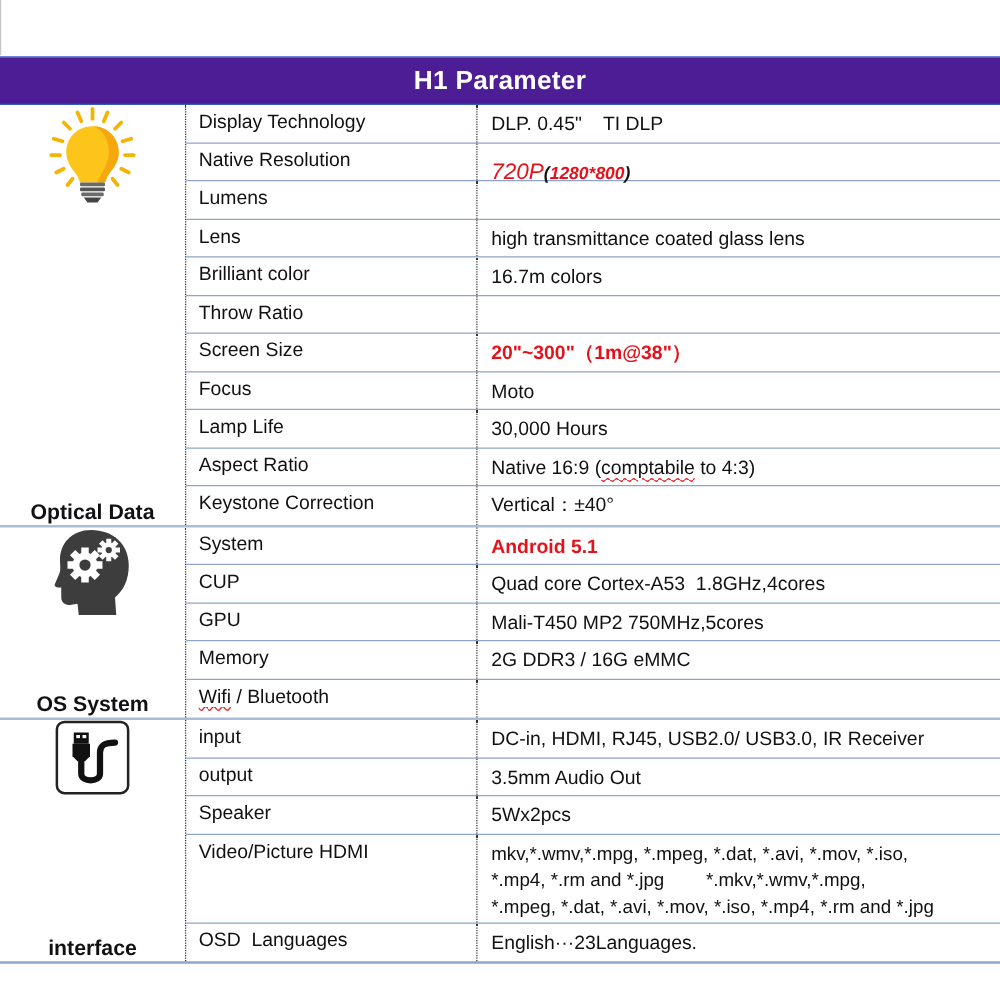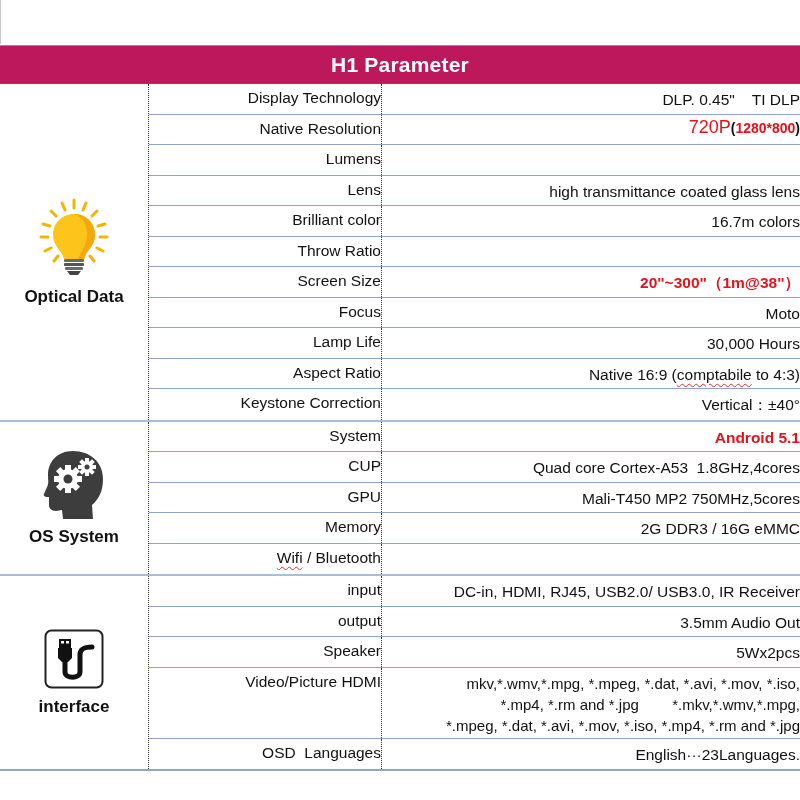--- a/index.html
+++ b/index.html
@@ -1,29 +1,29 @@
 <!DOCTYPE html>
 <html><head>
 <meta charset="utf-8">
 <style>
   html, body { margin:0; padding:0; background:#ffffff; }
   body { width:800px; height:800px; position:relative; overflow:hidden;
          font-family:"Liberation Sans", "DejaVu Sans", sans-serif; color:#111; }
   .topline { position:absolute; left:0; top:0; width:1px; height:44px; background:#c8c8c8; }
-  .header { position:absolute; left:0; top:45px; width:800px; height:39px; background:#be185d;
+  .header { position:absolute; left:0; top:45px; width:800px; height:39px; background:#4c1d95;
             border-top:1px solid #6f95d8; border-bottom:1px solid #2f5fae; box-sizing:border-box;
             display:flex; align-items:center; justify-content:center; }
   .header span { color:#fff; font-weight:bold; font-size:21px; letter-spacing:0.2px; }
   .table { position:absolute; left:0; top:84px; width:800px; }
   .section { position:relative; border-bottom:2px solid #a9bcd8; box-sizing:border-box; }
   .section:last-child { border-bottom:2px solid #8fa6c8; }
   .cat { position:absolute; left:0; top:0; width:148px; height:100%;
-         display:flex; flex-direction:column; align-items:center; justify-content:center; }
+         display:flex; flex-direction:column; align-items:center; justify-content:space-between; }
   .cat .label { font-weight:bold; font-size:17px; color:#111; margin-top:8px; }
-  .rows { margin-left:148px; border-left:1px dotted #333;text-align:right; }
+  .rows { margin-left:148px; border-left:1px dotted #333; }
   .row { display:flex; border-bottom:1px solid #8ea4c9; box-sizing:border-box; }
   .row:last-child { border-bottom:none; }
   .k { width:233px; border-right:1px dotted #333; padding:5px 0 0 10px; box-sizing:border-box;
        font-size:15.5px; color:#111; }
   .v { flex:1; padding:5px 0 0 11px; box-sizing:border-box; font-size:15.5px; color:#111; line-height:21px; }
   .red { color:#e3121b; font-weight:bold; }
   .redbig { color:#e3121b; font-size:18px; font-weight:normal; }
   .blk { color:#111; font-weight:bold; font-size:14px; }
   .squig { text-decoration: underline wavy #e03030; text-decoration-thickness:1px; text-underline-offset:3px; }
   .h30 { height:30.5px; }
@@ -70,21 +70,21 @@
       </span>
       <span class="label">Optical Data</span>
     </div>
     <div class="rows">
       <div class="row h30">
         <div class="k">Display Technology</div>
         <div class="v" style="white-space:pre;">DLP. 0.45"    TI DLP</div>
       </div>
       <div class="row h30">
         <div class="k">Native Resolution</div>
-        <div class="v" style="padding-top:2px;">
+        <div class="v" style="padding-top:12px;font-style:italic;">
           <span class="redbig">720P</span><span class="blk">(</span><span class="red" style="font-size:14px;">1280*800</span><span class="blk">)</span>
         </div>
       </div>
       <div class="row h30">
         <div class="k">Lumens</div>
       </div>
       <div class="row h30">
         <div class="k">Lens</div>
         <div class="v">high transmittance coated glass lens</div>
       </div>

